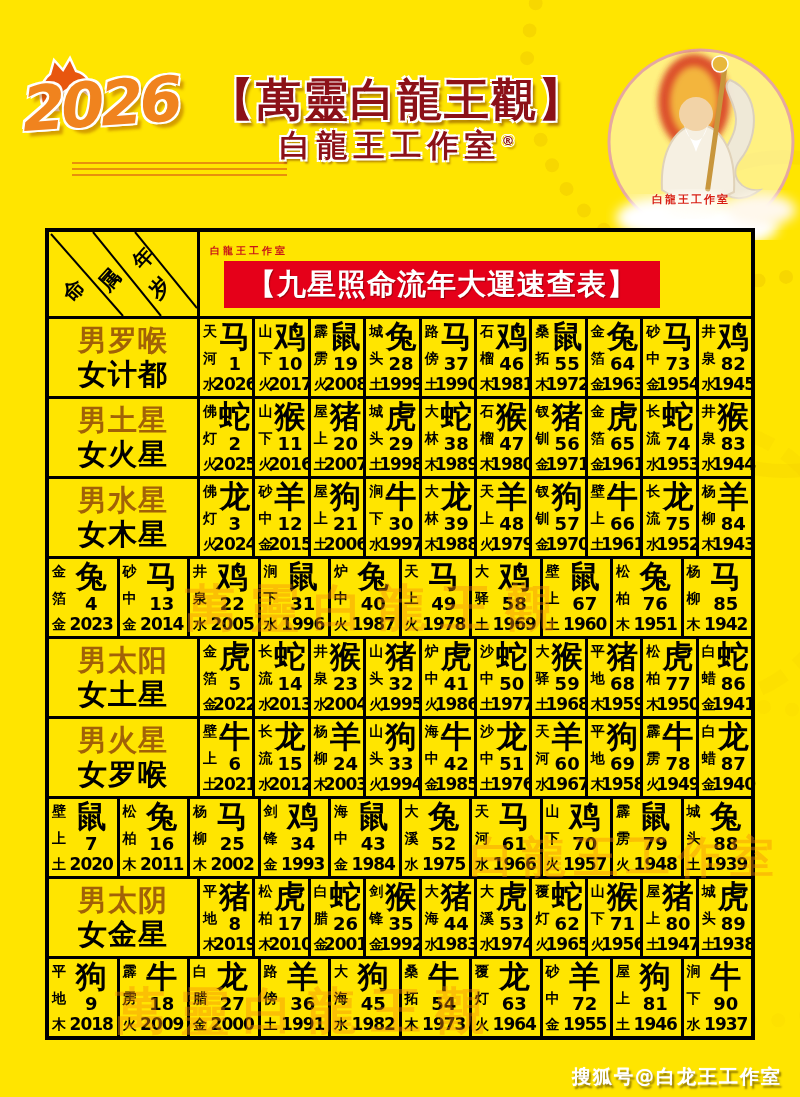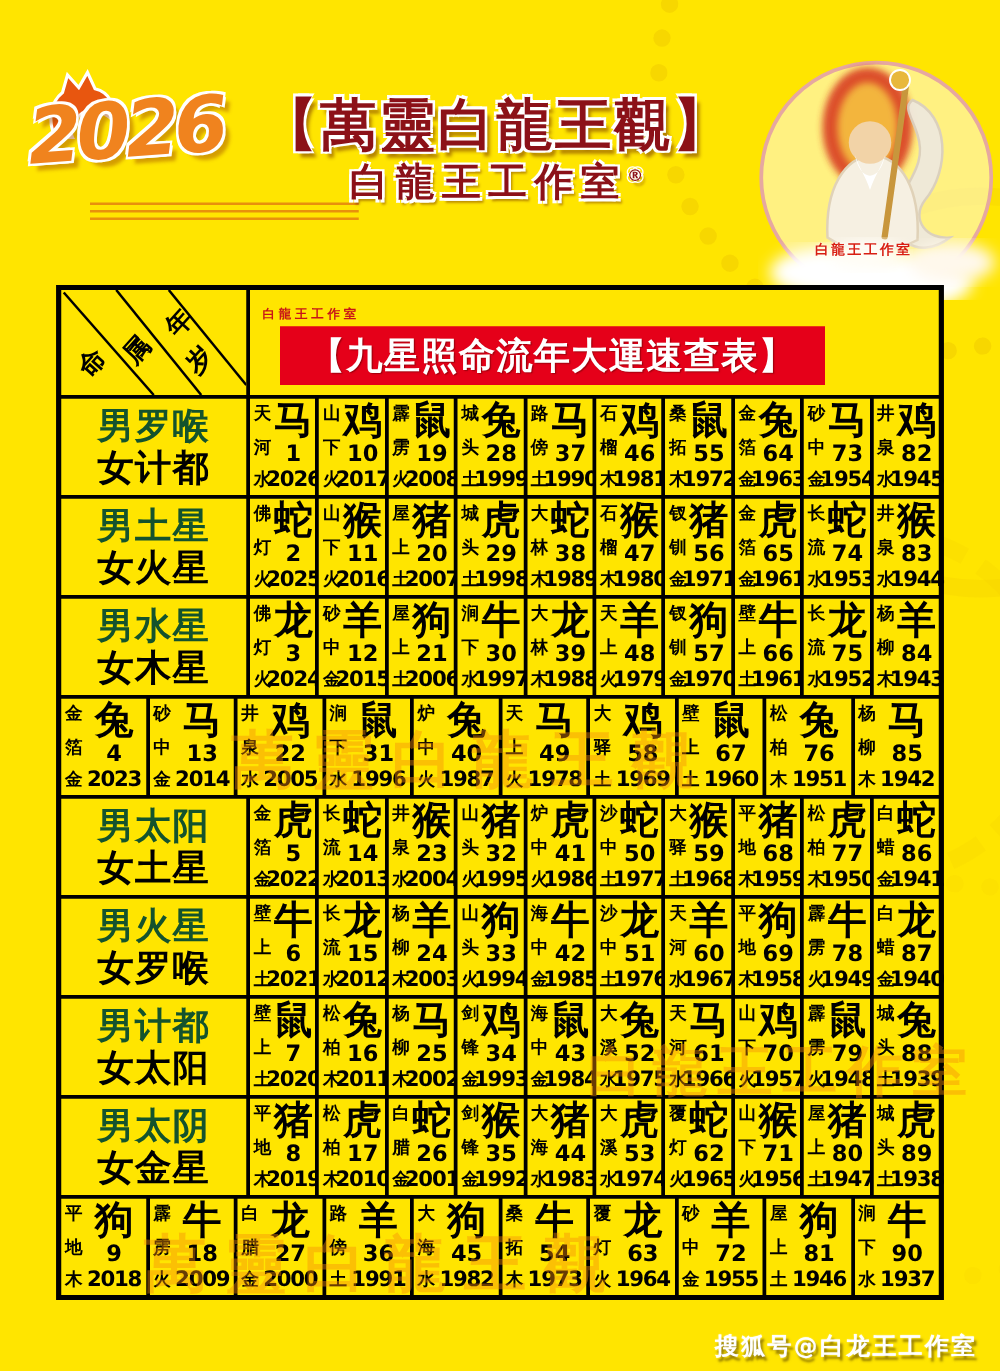--- a/index.html
+++ b/index.html
@@ -65,21 +65,21 @@
     position:absolute;left:10px;top:12px;font-size:10px;font-weight:700;color:#C81418;letter-spacing:3px;
   }
   .banner{
     position:absolute;left:8px;top:29px;width:436px;height:47px;background:#E50019;
     color:#fff;font-size:29px;font-weight:900;letter-spacing:1px;
     display:flex;align-items:center;justify-content:center;white-space:nowrap;
     text-shadow:1px 1px 1px rgba(90,0,0,.5);
     margin-left:16px;
   }
   .rhead{flex:none;width:148px;display:flex;flex-direction:column;align-items:center;justify-content:center;line-height:1.15;}
-  .male{font-size:29px;font-weight:900;color:#14532d;letter-spacing:1px;white-space:nowrap;}
+  .male{font-size:29px;font-weight:900;color:#a16207;letter-spacing:1px;white-space:nowrap;}
   .female{font-size:29px;font-weight:700;color:#000;letter-spacing:1px;white-space:nowrap;}
   .dcell{flex:1;display:flex;padding:3px 1px 2px 3px;}
   .nayin{
     flex:none;width:15px;display:flex;flex-direction:column;justify-content:space-between;
     font-size:14px;font-weight:700;color:#000;line-height:1;padding:2px 0 3px 0;
   }
   .cmain{flex:1;display:flex;flex-direction:column;justify-content:space-between;align-items:center;min-width:0;}
   .animal{font-size:31px;font-weight:900;color:#000;line-height:1;margin-top:-1px;}
   .age{font-size:18px;font-weight:900;color:#000;line-height:1;}
   .year{font-size:17px;font-weight:900;color:#000;line-height:1;letter-spacing:-1px;margin-bottom:1px;}
@@ -909,24 +909,20 @@
             <span>蜡</span>
             <span>金</span>
           </div>
           <div class="cmain">
             <div class="animal">龙</div>
             <div class="age">87</div>
             <div class="year">1940</div>
           </div>
         </div>
       </div><div class="trow">
-        <div class="cell rhead">
-          <div class="male">男计都</div>
-          <div class="female">女太阳</div>
-        </div>
         <div class="cell dcell">
           <div class="nayin">
             <span>壁</span>
             <span>上</span>
             <span>土</span>
           </div>
           <div class="cmain">
             <div class="animal">鼠</div>
             <div class="age">7</div>
             <div class="year">2020</div>

